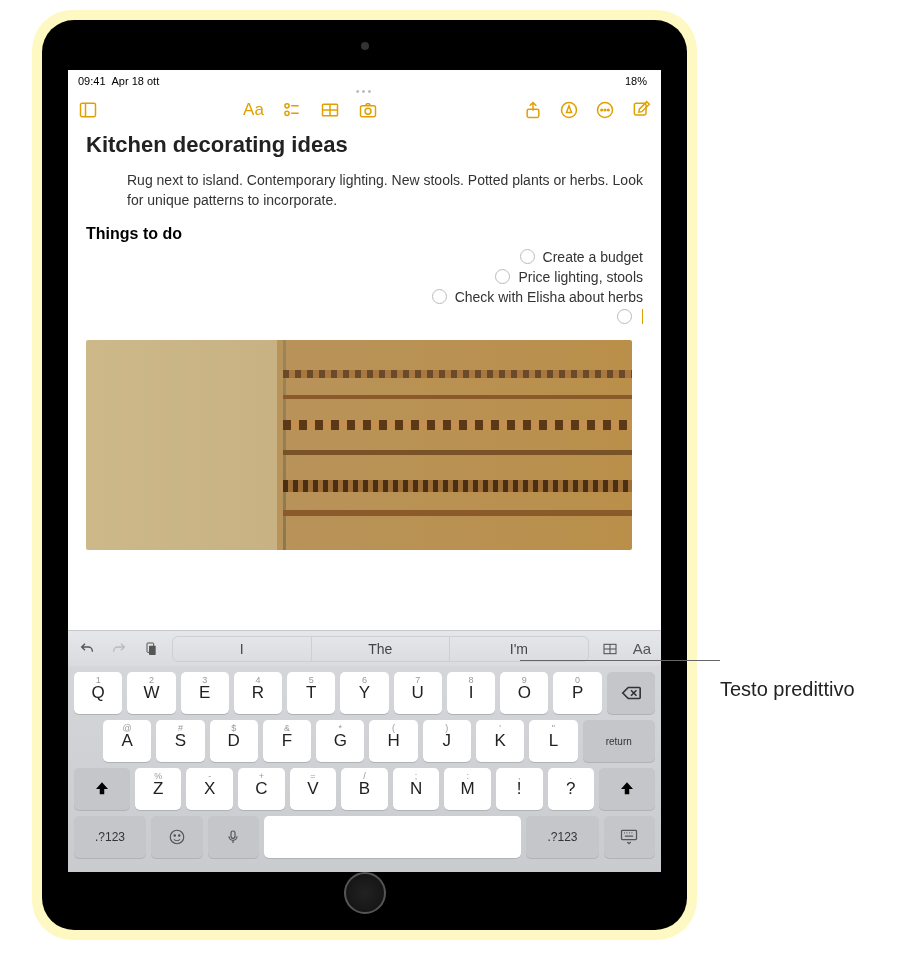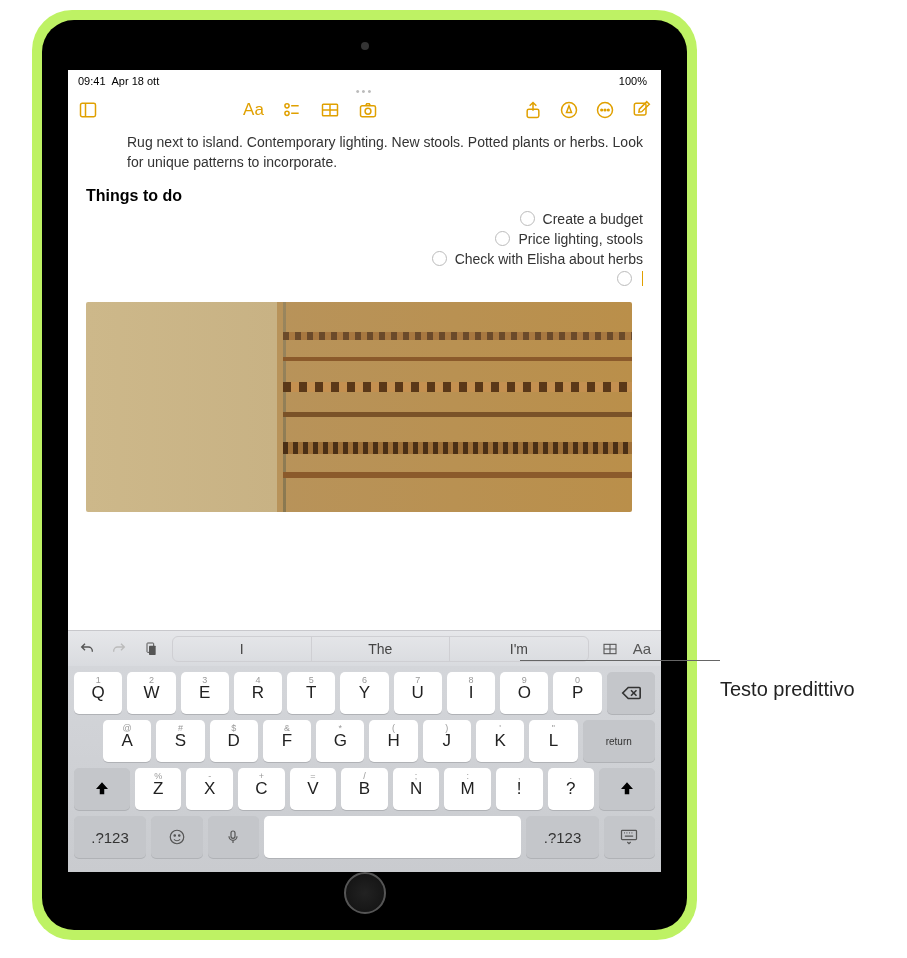--- a/index.html
+++ b/index.html
@@ -1,18 +1,18 @@
 <!DOCTYPE html>
 <html><head>
 <meta charset="utf-8">
 <style>
 * { margin: 0; padding: 0; box-sizing: border-box; }
 body { font-family: -apple-system, Helvetica, Arial, sans-serif; background: #fff; width: 907px; height: 958px; position: relative; }
 
-.ipad-frame { position: absolute; left: 32px; top: 10px; width: 665px; height: 930px; background: #bef264; border-radius: 40px; padding: 10px; }
+.ipad-frame { position: absolute; left: 32px; top: 10px; width: 665px; height: 930px; background: #fef9c3; border-radius: 40px; padding: 10px; }
 .ipad-inner { width: 100%; height: 100%; background: #000; border-radius: 32px; position: relative; overflow: hidden; }
 .camera { position: absolute; top: 22px; left: 50%; transform: translateX(-50%); width: 8px; height: 8px; background: #333; border-radius: 50%; }
 .home-btn { position: absolute; bottom: 16px; left: 50%; transform: translateX(-50%); width: 42px; height: 42px; border: 2px solid #555; border-radius: 50%; background: radial-gradient(#222,#111); }
 
 .screen { position: absolute; top: 50px; left: 26px; right: 26px; bottom: 58px; background: #fff; display: flex; flex-direction: column; font-size: 13px; }
 
 .status-bar { display: flex; justify-content: space-between; align-items: center; padding: 4px 10px 0; font-size: 11px; height: 18px; }
 .status-left { display: flex; gap: 6px; }
 .status-right { display: flex; gap: 4px; align-items: center; }
 
@@ -49,21 +49,21 @@
 .kbbar-right { display: flex; gap: 14px; align-items: center; margin-left: auto; }
 .pred-wrap { flex: 1; display: flex; border: 1px solid #cfcfd3; border-radius: 6px; height: 26px; overflow: hidden; }
 .pred { flex: 1; display: flex; align-items: center; justify-content: center; font-size: 14px; color: #444; border-right: 1px solid #cfcfd3; }
 .pred:last-child { border-right: none; }
 
 .keyboard { background: linear-gradient(#d4d6da,#c9cbcf); padding: 6px 6px 8px; }
 .krow { display: flex; gap: 5px; margin-bottom: 6px; justify-content: center; }
 .key { background: #fff; border-radius: 5px; box-shadow: 0 1px 0 #b0b2b6; height: 42px; flex: 1; display: flex; flex-direction: column; align-items: center; justify-content: center; font-size: 17px; color: #222; position: relative; }
 .key-sub { position: absolute; top: 3px; font-size: 9px; color: #999; }
 .key-special { background: #c4c6ca; color: #333; }
-.key-wide { flex: 1.4; font-size: 15px; }
+.key-wide { flex: 1.4; font-size: 12px; }
 .key-space { flex: 5; }
 .key-shift { flex: 1.2; }
 .key-return { flex: 1.5; font-size: 10px; }
 .row3-pad { width: 24px; }
 
 .callout { position: absolute; top: 648px; left: 720px; font-size: 20px; color: #222; margin-top: 30px; }
 .callout-line { position: absolute; top: 660px; left: 520px; width: 200px; height: 1px; background: #666; }
 
 .kb-icon { display: inline-flex; width: 18px; height: 18px; align-items: center; justify-content: center; }
 .kb-icon svg { width: 16px; height: 16px; }
@@ -81,21 +81,21 @@
         <div class="status-left">
           <span>09:41</span>
           <span>Apr 18 ott</span>
         </div>
         <div class="status-right">
           <span>
             <svg viewBox="0 0 16 12">
                 <path d="M8 10.5a1 1 0 100-2 1 1 0 000 2zM3 5.5c2.8-2.8 7.2-2.8 10 0l-1.2 1.2c-2.1-2.1-5.5-2.1-7.6 0L3 5.5zM.5 3C4.6-1.1 11.4-1.1 15.5 3l-1.2 1.2C10.9-.2 5.1-.2 1.7 4.2L.5 3z" fill="#000"></path>
               </svg>
           </span>
-          <span>100%</span>
+          <span>18%</span>
           <span>
             <svg viewBox="0 0 24 12">
                 <rect x="0" y="1" width="20" height="10" rx="2" fill="none" stroke="#000"></rect>
                 <rect x="1.5" y="2.5" width="17" height="7" fill="#000"></rect>
                 <rect x="21" y="4" width="2" height="4" rx="1" fill="#000"></rect>
               </svg>
           </span>
         </div>
       </div>
 
@@ -159,20 +159,21 @@
           <span class="tb-icon">
             <svg viewBox="0 0 24 24" fill="none" stroke="#e0a000" stroke-width="1.8">
                 <rect x="4" y="4" width="14" height="14" rx="2"></rect>
                 <path d="M19 2l3 3-9 9-3.5.5.5-3.5 9-9z"></path>
               </svg>
           </span>
         </div>
       </div>
 
       <div class="note-body">
+        <h1 class="note-title">Kitchen decorating ideas</h1>
         <p class="note-para">Rug next to island. Contemporary lighting. New stools. Potted plants or herbs. Look for unique patterns to incorporate.</p>
         <h2 class="note-h2">Things to do</h2>
         <ul class="checklist">
           <li>
               <span class="check-circle"></span>
               <span>Create a budget</span>
             </li>
           <li>
               <span class="check-circle"></span>
               <span>Price lighting, stools</span>

